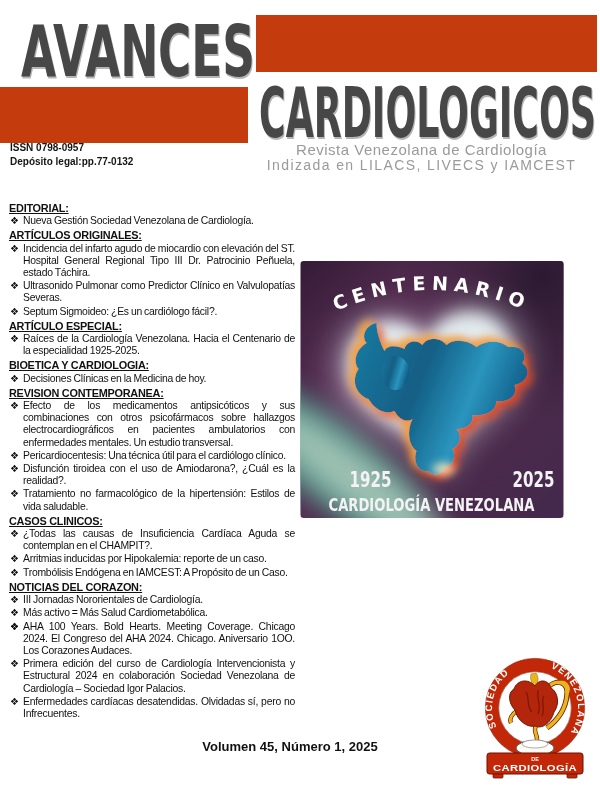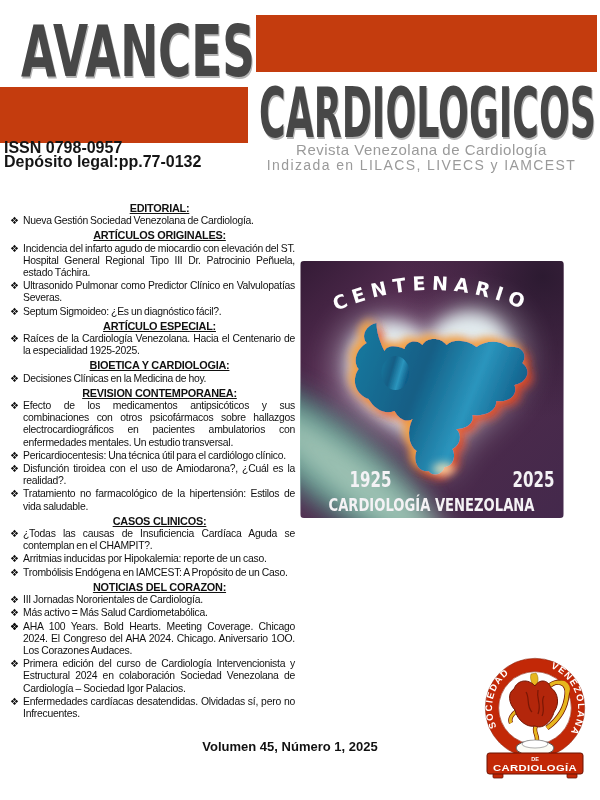--- a/index.html
+++ b/index.html
@@ -6,29 +6,29 @@
   body{width:600px;height:800px;background:#fff;position:relative;overflow:hidden;
        font-family:"Liberation Sans", sans-serif;color:#111;}
   .abs{position:absolute;}
 
   
   .bar{background:#c43c0e;}
   #bar-top{left:256px;top:15px;width:341px;height:57px;}
   #bar-mid{left:0;top:87px;width:248px;height:56px;}
   .display-title{filter:drop-shadow(1.5px 2px 0 #b5b5b5);}
   .display-title text{fill:#474747;font-family:"DejaVu Sans", sans-serif;font-weight:bold;}
-  #issn-block{left:4px;top:141px;font-size:16px;font-weight:600;line-height:13.5px;color:#151515;}
+  #issn-block{left:10px;top:141px;font-size:10px;font-weight:600;line-height:13.5px;color:#151515;}
   #subtitle-block{left:252px;top:141px;width:339px;text-align:center;color:#9a9a9a;}
   #subtitle-block .l1{font-size:15px;letter-spacing:.5px;line-height:17px;}
   #subtitle-block .l2{font-size:14px;letter-spacing:1.4px;line-height:15px;}
 
   
   #toc{left:8px;top:200px;width:287px;font-size:10.4px;line-height:12.2px;
        letter-spacing:-.25px;}
-  .toc-h{font-weight:bold;text-decoration:underline;font-size:10.9px;margin:2px 0 0 16px;text-align:center;}
+  .toc-h{font-weight:bold;text-decoration:underline;font-size:10.9px;margin:2px 0 0 1px;}
   .toc-item{position:relative;padding-left:15px;text-align:justify;margin-top:1px;word-spacing:-0.5px;}
   .toc-item .blt{position:absolute;left:2px;top:0;font-size:10px;letter-spacing:0;}
 
   
   #volume-line{left:0;top:739px;width:580px;text-align:center;font-size:13px;font-weight:bold;}
 
   
   #cover-art{left:300px;top:261px;width:264px;height:257px;border-radius:4px;overflow:hidden;}
   #society-logo{left:481px;top:654px;width:108px;height:128px;}
 </style>
@@ -56,21 +56,21 @@
   <div class="l2">Indizada en LILACS, LIVECS y IAMCEST</div>
 </div>
 
 <div class="abs" id="toc">
   <div class="toc-h">EDITORIAL:</div>
   <div class="toc-item"><span class="blt">❖</span><span>Nueva Gestión Sociedad Venezolana de Cardiología.</span></div>
 
   <div class="toc-h">ARTÍCULOS ORIGINALES:</div>
   <div class="toc-item"><span class="blt">❖</span><span>Incidencia del infarto agudo de miocardio con elevación del ST. Hospital General Regional Tipo III Dr. Patrocinio Peñuela, estado Táchira.</span></div>
   <div class="toc-item"><span class="blt">❖</span><span>Ultrasonido Pulmonar como Predictor Clínico en Valvulopatías Severas.</span></div>
-  <div class="toc-item"><span class="blt">❖</span><span>Septum Sigmoideo: ¿Es un diagnóstico fácil?.</span></div>
+  <div class="toc-item"><span class="blt">❖</span><span>Septum Sigmoideo: ¿Es un cardiólogo fácil?.</span></div>
 
   <div class="toc-h">ARTÍCULO ESPECIAL:</div>
   <div class="toc-item"><span class="blt">❖</span><span>Raíces de la Cardiología Venezolana.  Hacia el Centenario de la especialidad 1925-2025.</span></div>
 
   <div class="toc-h">BIOETICA Y CARDIOLOGIA:</div>
   <div class="toc-item"><span class="blt">❖</span><span>Decisiones Clínicas en la Medicina de hoy.</span></div>
 
   <div class="toc-h">REVISION CONTEMPORANEA:</div>
   <div class="toc-item"><span class="blt">❖</span><span>Efecto de los medicamentos antipsicóticos y sus combinaciones con otros psicofármacos sobre hallazgos electrocardiográficos en pacientes ambulatorios con enfermedades mentales. Un estudio transversal.</span></div>
   <div class="toc-item"><span class="blt">❖</span><span>Pericardiocentesis: Una técnica útil para el cardiólogo clínico.</span></div>

